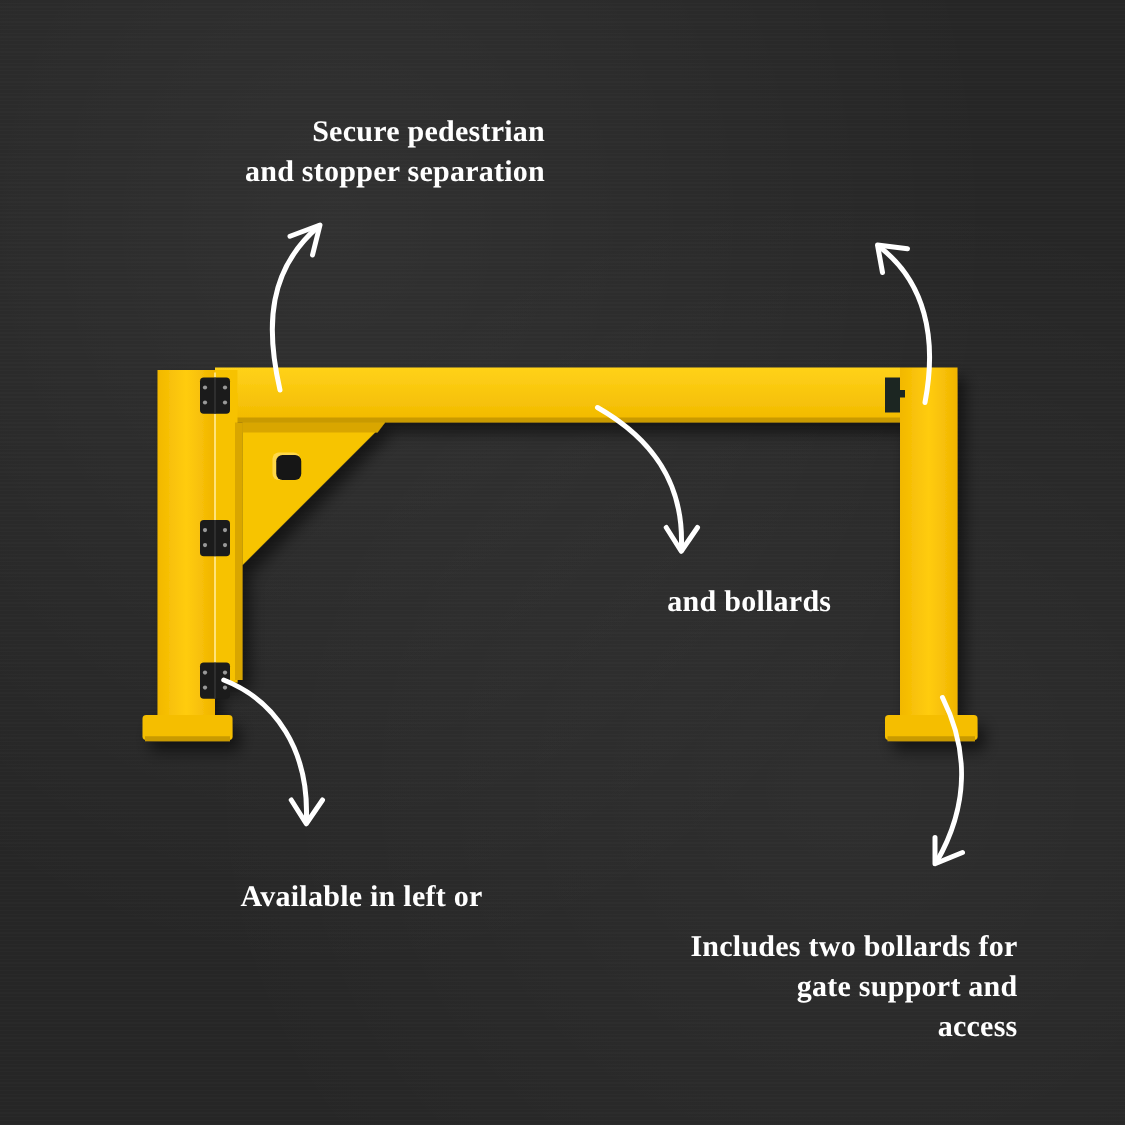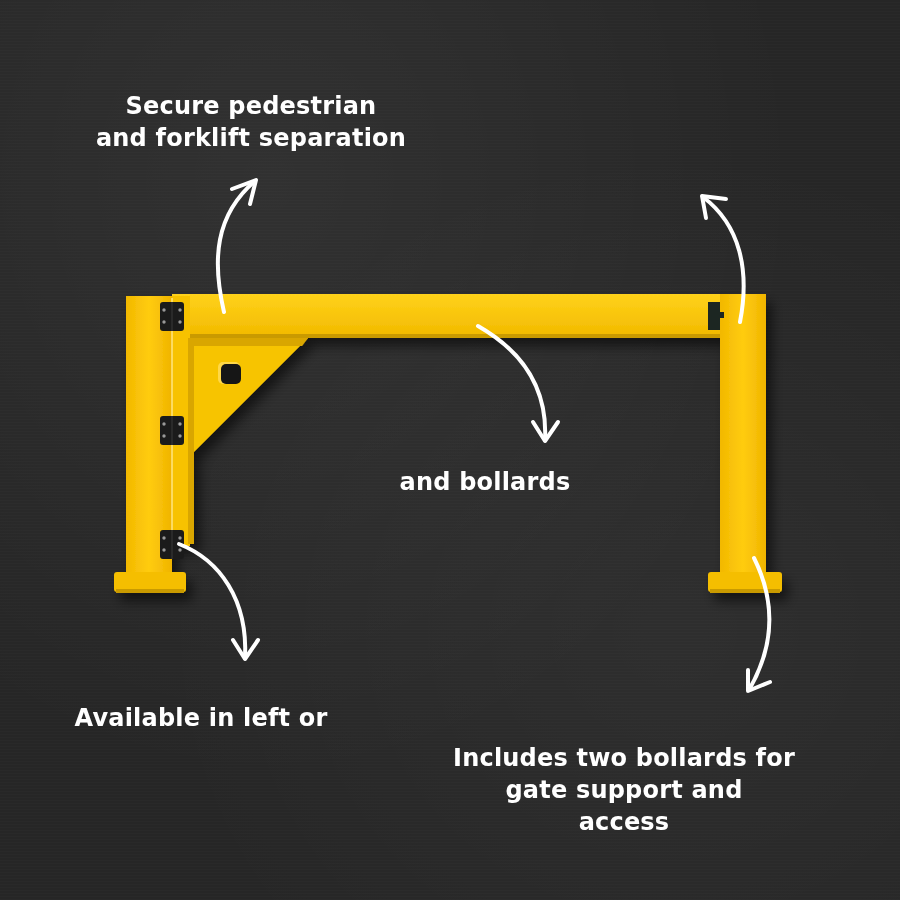--- a/index.html
+++ b/index.html
@@ -15,22 +15,23 @@
       radial-gradient(ellipse at 75% 70%, rgba(255,255,255,0.04), transparent 55%),
       repeating-linear-gradient(0deg, rgba(255,255,255,0.015) 0 1px, transparent 1px 3px),
       #262626;
   }
   .callout {
     position: absolute;
     color: #ffffff;
     font-weight: bold;
     font-size: 24px;
     line-height: 32px;
-    text-align: center;
+    text-align: right;
     letter-spacing: 0.2px;
+    font-family: Liberation Serif, serif;
   }
   .callout span { display: block; white-space: nowrap; }
   svg.art { position: absolute; left: 0; top: 0; }
 </style>
 </head>
 <body>
 
 <div class="canvas">
 
   <svg class="art" width="900" height="900" viewBox="0 0 900 900">
@@ -135,21 +136,21 @@
 
       <g>
         <path d="M754 558 C 775 600, 775 645, 749 690"></path>
         <path d="M748 670 L 748 691 L 770 682"></path>
       </g>
     </g>
   </svg>
 
   <div class="callout" style="left:66px; top:90px; width:370px;">
     <span>Secure pedestrian</span>
-    <span>and forklift separation</span>
+    <span>and stopper separation</span>
   </div>
 
 
   <div class="callout" style="left:305px; top:466px; width:360px;">
     <span>and bollards</span>
   </div>
 
   <div class="callout" style="left:16px; top:682px; width:370px;margin-top:20px;">
     <span>Available in left or</span>
   </div>

